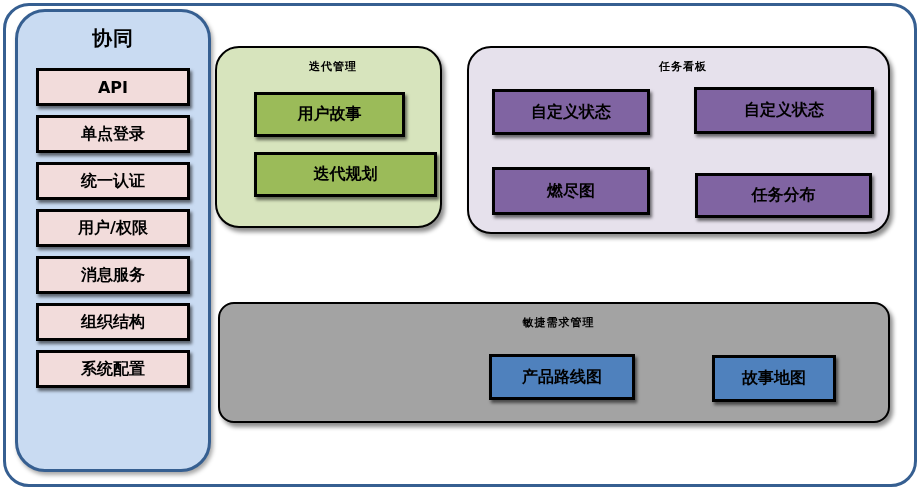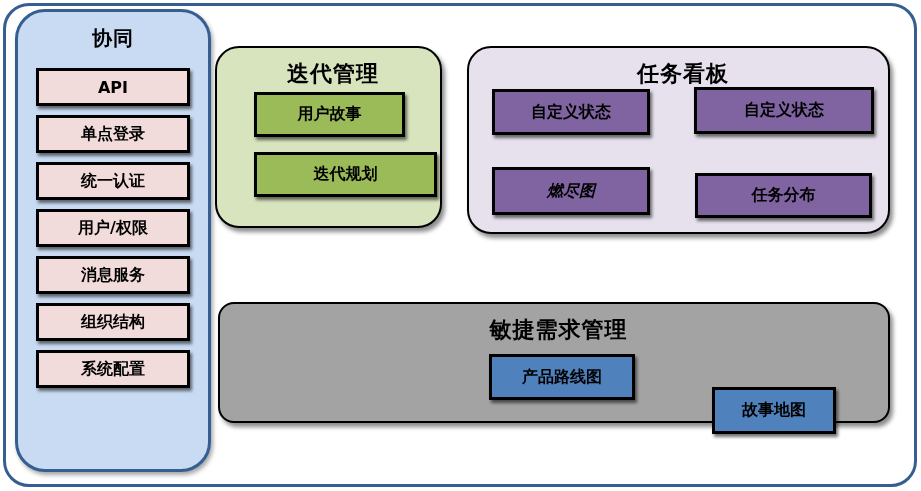--- a/index.html
+++ b/index.html
@@ -60,21 +60,21 @@
   
   .panel {
     position: absolute;
     border: 2px solid #000;
     box-sizing: border-box;
     box-shadow: 3px 4px 4px rgba(0,0,0,0.45);
   }
   .panel-title {
     text-align: center;
     font-weight: bold;
-    font-size: 22px;
+    font-size: 11px;
     padding-top: 11px;
     letter-spacing: 1px;
     padding-left: 9px;
   }
   .panel .feature-box { position: absolute; }
 
   .panel-iteration {
     left: 215px; top: 46px;
     width: 227px; height: 182px;
     background: #D7E4BD;
@@ -86,33 +86,33 @@
 
   .panel-kanban {
     left: 467px; top: 46px;
     width: 423px; height: 188px;
     background: #E6E1EC;
     border-radius: 24px;
   }
   .purple-item { background: #8064A2; }
   .kb-0 { left: 23px;  top: 41px;  width: 158px; height: 46px; }
   .kb-1 { left: 225px; top: 39px;  width: 180px; height: 47px; }
-  .kb-2 { left: 23px;  top: 119px; width: 158px; height: 48px; font-style: italic; }
+  .kb-2 { left: 23px;  top: 119px; width: 158px; height: 48px; }
   .kb-3 { left: 226px; top: 125px; width: 177px; height: 45px; }
 
   .panel-agile {
     left: 218px; top: 302px;
     width: 672px; height: 121px;
     background: #a3a3a3;
     border-radius: 16px;
   }
   .blue-item { background: #4F81BD; }
   .ag-0 { left: 50px;  top: 53px; width: 156px; height: 43px; }
   .ag-1 { left: 269px; top: 50px; width: 146px; height: 46px; }
-  .ag-2 { left: 492px; top: 51px; width: 124px; height: 47px; margin-top: 32px; }
+  .ag-2 { left: 492px; top: 51px; width: 124px; height: 47px; }
 </style>
 </head>
 <body>
 
 <div id="canvas">
   <div class="frame"></div>
 
   <div class="sidebar">
     <div class="sidebar-title">协同</div>
     <div class="sidebar-items">

